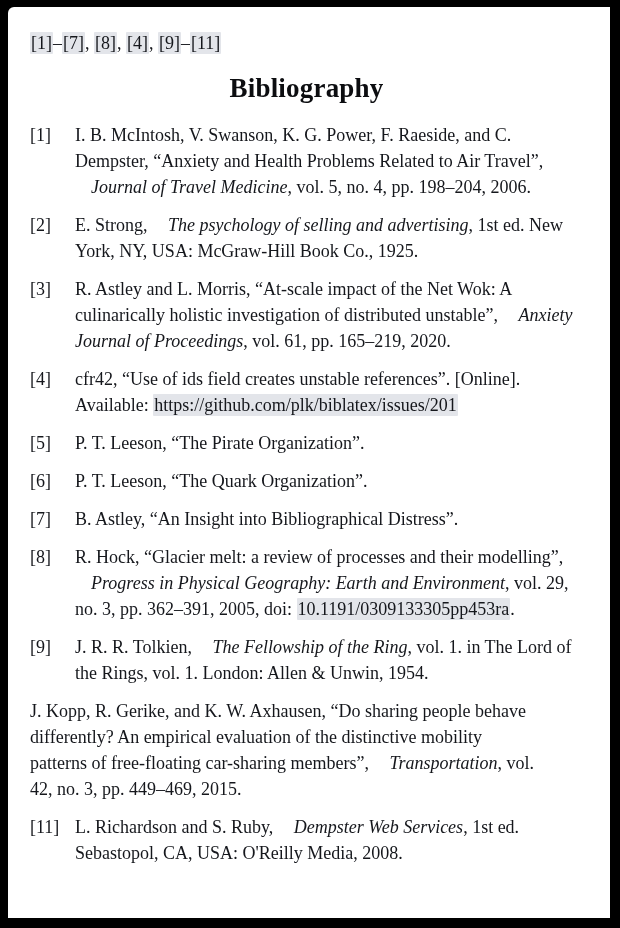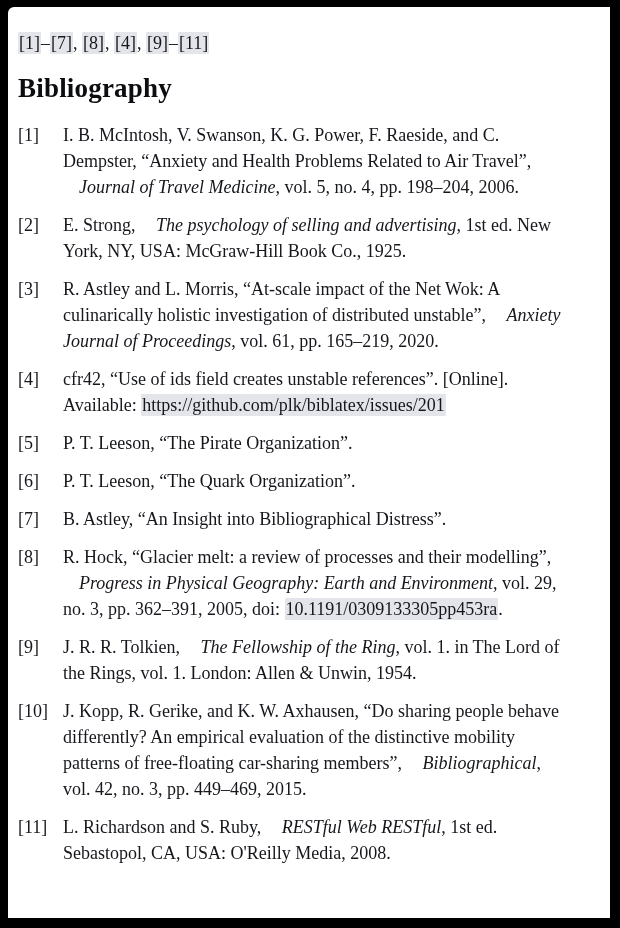--- a/index.html
+++ b/index.html
@@ -10,41 +10,42 @@
     font-family: "Liberation Serif", serif;
     -webkit-text-size-adjust: none;
   }
   .sheet {
     position: absolute;
     top: 7px; left: 8px;
     width: 602px; height: 911px;
     background: #ffffff;
     border-radius: 6px 0 0 0;
     box-sizing: border-box;
-    padding: 23px 27px 0 10px;
+    padding: 23px 27px 0 22px;
     overflow: hidden;
     color: #15171c;
   }
   .cite-line {
     font-size: 18px;
     line-height: 26px;
     white-space: nowrap;
   }
   .hl {
     background: #e3e5ea;
     padding: 1px 1px;
     border-radius: 1px;
   }
   h1.bib-title {
     font-size: 27px;
     line-height: 34px;
     font-weight: bold;
     margin: 15px 0 17px 0;
     color: #0c0d10;
     letter-spacing: 0.2px;
+    text-align: center;
   }
   .entries { }
   .entry {
     display: flex;
     font-size: 18px;
     line-height: 26px;
     margin-bottom: 12px;
   }
   .entry-label {
     flex: 0 0 45px;
@@ -96,22 +97,21 @@
       </div>
       <div class="entry">
         <div class="entry-label">[8]</div>
         <div class="entry-body"><span>R. Hock, “Glacier melt: a review of processes and their modelling”, </span><span class="it">Progress in Physical Geography: Earth and Environment</span><span>, vol. 29, no. 3, pp. 362–391, 2005, doi: </span><span class="hl">10.1191/0309133305pp453ra</span><span>.</span></div>
       </div>
       <div class="entry">
         <div class="entry-label">[9]</div>
         <div class="entry-body"><span>J. R. R. Tolkien, </span><span class="it">The Fellowship of the Ring</span><span>, vol. 1. in The Lord of the Rings, vol. 1. London: Allen &amp; Unwin, 1954.</span></div>
       </div>
       <div class="entry">
-        <div class="entry-label">[10]</div>
-        <div class="entry-body"><span>J. Kopp, R. Gerike, and K. W. Axhausen, “Do sharing people behave differently? An empirical evaluation of the distinctive mobility patterns of free-floating car-sharing members”, </span><span class="it">Bibliographical</span><span>, vol. 42, no. 3, pp. 449–469, 2015.</span></div>
+        <div class="entry-body"><span>J. Kopp, R. Gerike, and K. W. Axhausen, “Do sharing people behave differently? An empirical evaluation of the distinctive mobility patterns of free-floating car-sharing members”, </span><span class="it">Transportation</span><span>, vol. 42, no. 3, pp. 449–469, 2015.</span></div>
       </div>
       <div class="entry">
         <div class="entry-label">[11]</div>
-        <div class="entry-body"><span>L. Richardson and S. Ruby, </span><span class="it">RESTful Web RESTful</span><span>, 1st ed. Sebastopol, CA, USA: O'Reilly Media, 2008.</span></div>
+        <div class="entry-body"><span>L. Richardson and S. Ruby, </span><span class="it">Dempster Web Services</span><span>, 1st ed. Sebastopol, CA, USA: O'Reilly Media, 2008.</span></div>
       </div>
     </div>
 
 </div>
 
 </body></html>

